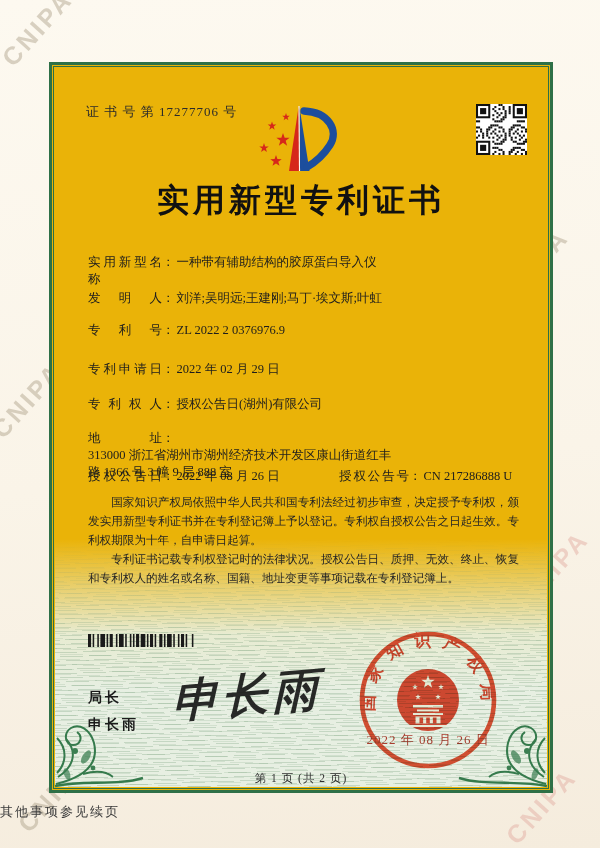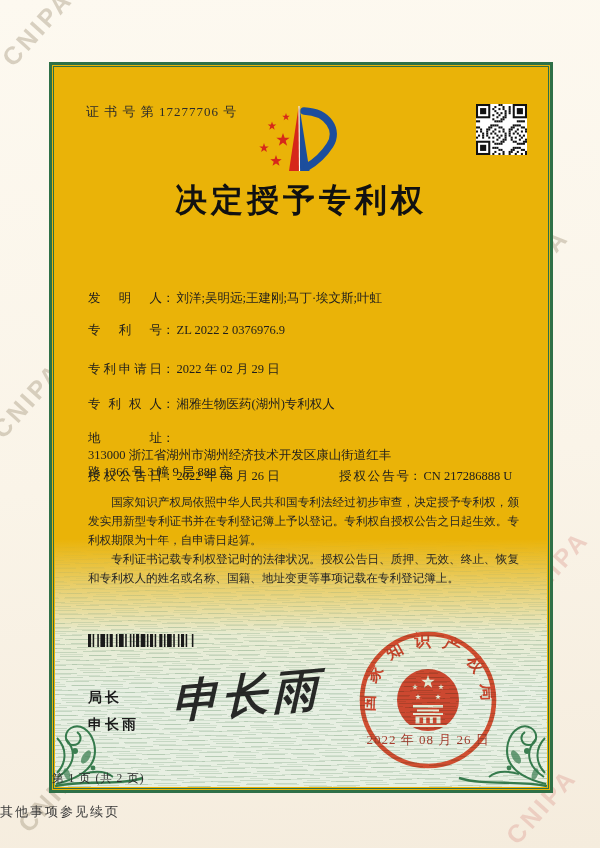--- a/index.html
+++ b/index.html
@@ -51,21 +51,21 @@
 
   .barcode{position:absolute;left:36px;top:569px;z-index:6;}
   .officer{position:absolute;left:36px;z-index:6;font-family:"Liberation Sans","DejaVu Sans",sans-serif;
       font-weight:700;font-size:14px;letter-spacing:3px;color:#1b1b1b;}
   .officer.role{top:624px;}
   .officer.name{top:651px;}
   .sig-script{position:absolute;left:120px;top:600px;z-index:7;
       font-size:46px;font-weight:700;font-style:italic;letter-spacing:4px;color:#141414;
       transform:rotate(-5deg) skewX(-4deg);opacity:.9;}
   .seal{position:absolute;left:301px;top:563px;z-index:8;mix-blend-mode:multiply;opacity:.95;}
-  .page-info{position:absolute;left:0;top:706px;width:100%;text-align:left;
+  .page-info{position:absolute;left:0;top:706px;width:100%;text-align:center;
       font-size:11.5px;letter-spacing:1px;color:#2e2e2e;z-index:6;}
   .footer-note{position:absolute;left:0;top:803px;width:600px;text-align:left;
       font-size:13px;letter-spacing:2px;color:#3a3a3a;}
 </style>
 </head>
 <body>
 
 <span class="wm gray" style="left:-8px;top:14px">CNIPA</span>
 <span class="wm gray" style="left:330px;top:104px;opacity:.55">CNIPA</span>
 <span class="wm pink" style="left:170px;top:136px;opacity:.5">CNIPA</span>
@@ -274,33 +274,36 @@
       <rect x="2.04" y="2.04" width="10.2" height="10.2" fill="#fff"></rect>
       <rect x="4.08" y="4.08" width="6.12" height="6.12" fill="#111"></rect>
       <rect x="36.72" y="0" width="14.280000000000001" height="14.280000000000001" fill="#111"></rect>
       <rect x="38.76" y="2.04" width="10.2" height="10.2" fill="#fff"></rect>
       <rect x="40.8" y="4.08" width="6.12" height="6.12" fill="#111"></rect>
       <rect x="0" y="36.72" width="14.280000000000001" height="14.280000000000001" fill="#111"></rect>
       <rect x="2.04" y="38.76" width="10.2" height="10.2" fill="#fff"></rect>
       <rect x="4.08" y="40.8" width="6.12" height="6.12" fill="#111"></rect>
     </svg>
 
-  <div class="title">决定授予专利权</div>
-
+  <div class="title">实用新型专利证书</div>
+
+  <div class="field" style="top:189px">
+    <span class="flabel">实用新型名称</span><span class="colon">：</span><span class="fvalue">一种带有辅助结构的胶原蛋白导入仪</span>
+  </div>
   <div class="field" style="top:225px">
     <span class="flabel">发明人</span><span class="colon">：</span><span class="fvalue">刘洋;吴明远;王建刚;马丁·埃文斯;叶虹</span>
   </div>
   <div class="field" style="top:257px">
     <span class="flabel">专利号</span><span class="colon">：</span><span class="fvalue">ZL 2022 2 0376976.9</span>
   </div>
   <div class="field" style="top:296px">
     <span class="flabel">专利申请日</span><span class="colon">：</span><span class="fvalue">2022 年 02 月 29 日</span>
   </div>
   <div class="field" style="top:331px">
-    <span class="flabel">专利权人</span><span class="colon">：</span><span class="fvalue">湘雅生物医药(湖州)专利权人</span>
+    <span class="flabel">专利权人</span><span class="colon">：</span><span class="fvalue">授权公告日(湖州)有限公司</span>
   </div>
   <div class="field addr" style="top:365px">
     <span class="flabel">地址</span><span class="colon">：</span><span class="fvalue"><span>313000 浙江省湖州市湖州经济技术开发区康山街道红丰</span><br><span>路 1366 号 3 幢 9 层 888 室</span></span>
   </div>
   <div class="field" style="top:403px">
     <span class="flabel">授权公告日</span><span class="colon">：</span><span class="fvalue">2022 年 08 月 26 日</span>
     <span class="pair2">
       <span class="flabel">授权公告号</span><span class="colon">：</span><span class="fvalue">CN 217286888 U</span>
     </span>
   </div>

